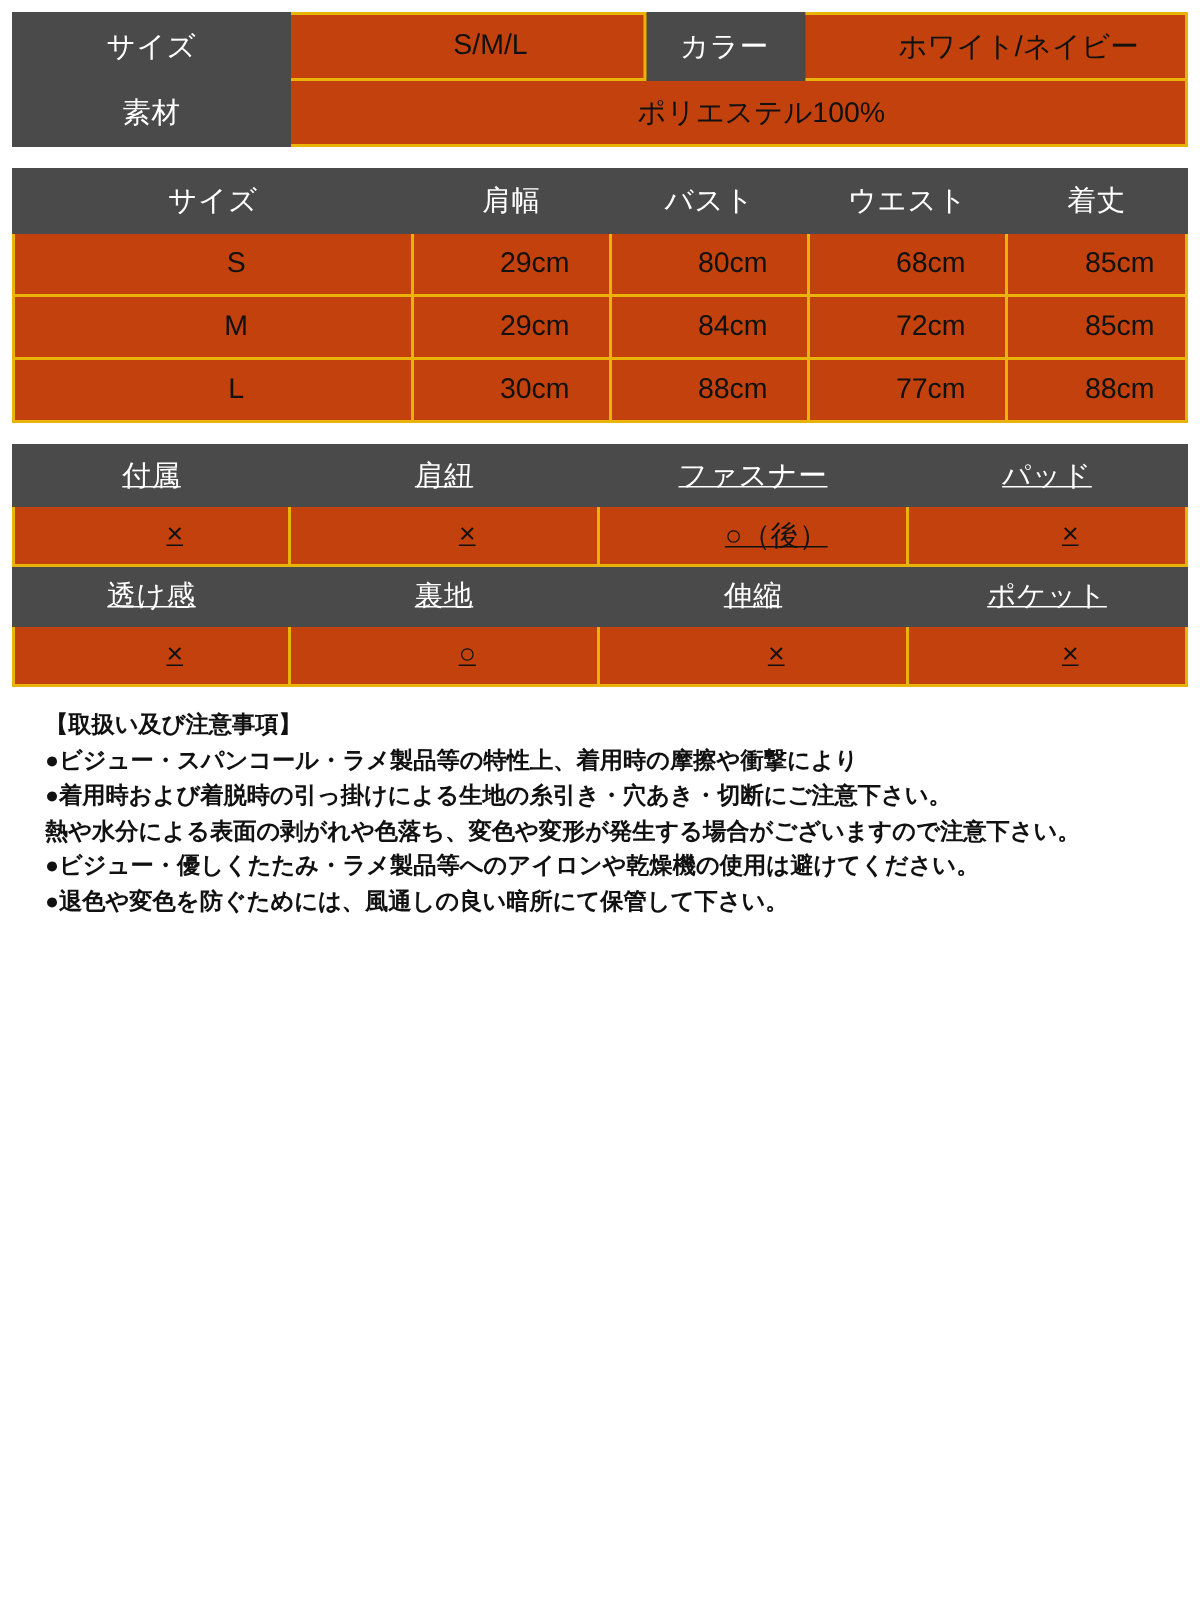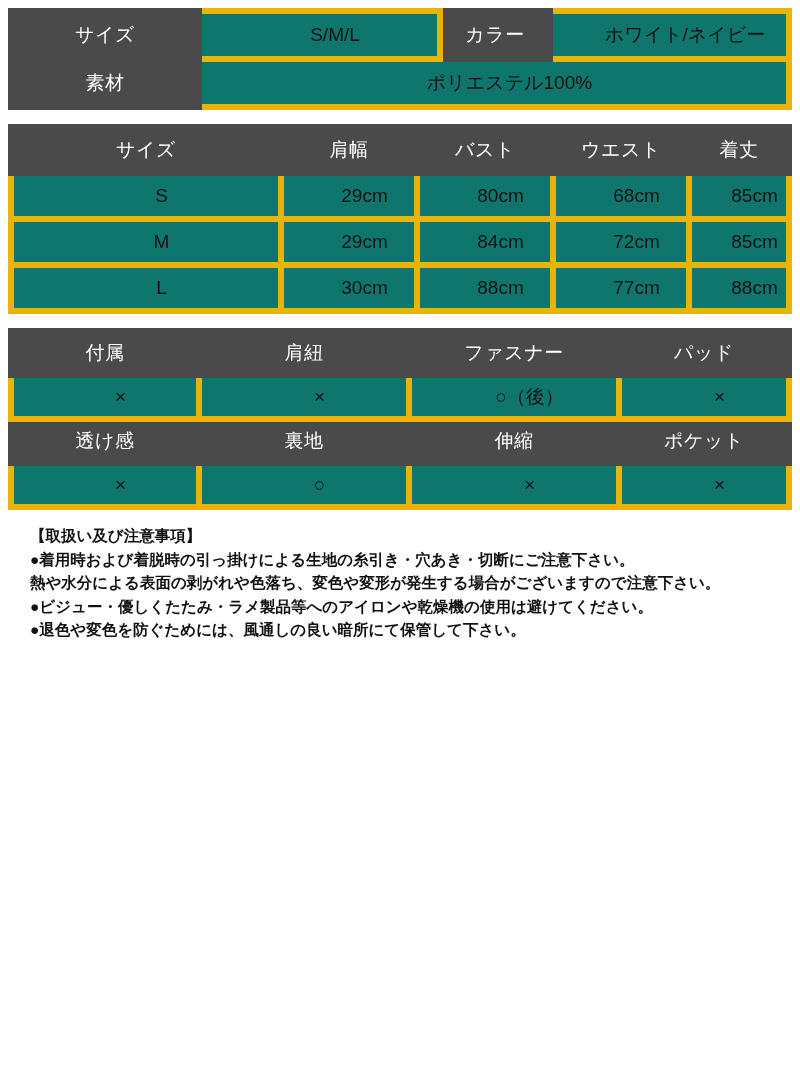--- a/index.html
+++ b/index.html
@@ -22,50 +22,50 @@
     padding: 8px 8px 0 8px;
   }
 
   table {
     border-collapse: collapse;
     table-layout: fixed;
     width: 784px;
     margin: 0 0 14px 0;
   }
   td, th {
-    border: 6px solid #eab308;
+    border: 2px solid #eab308;
     text-align: center;
     vertical-align: middle;
     font-weight: normal;
     font-size: 19px;
     color: #111111;
     padding: 0;
     height: 40px;
   }
   .hdr {
     background: #4a4a4a;
     color: #ffffff;
     font-size: 19px;
     letter-spacing: 0.5px;
     border-color: #4a4a4a;
   }
   .cell {
-    background: #0f766e;
+    background: #c2410c;
     padding-left: 31px;
   }
 
   
   #basic-table td { height: 42px; }
 
   
   #size-table td { height: 40px; }
   #size-table .hdr { height: 40px; }
 
   
-  #spec-table td { height: 38px; }
+  #spec-table td { height: 38px; text-decoration: underline; }
 
   .notes {
     margin-top: 4px;
     padding-left: 22px;
     font-size: 15.5px;
     line-height: 1.52;
     color: #111111;
     font-weight: bold;
   }
   .notes .line {
@@ -149,19 +149,20 @@
         <td class="cell">×</td>
         <td class="cell">○</td>
         <td class="cell">×</td>
         <td class="cell">×</td>
       </tr>
     </tbody>
   </table>
 
   <div class="notes">
     <div class="line">【取扱い及び注意事項】</div>
+    <div class="line">●ビジュー・スパンコール・ラメ製品等の特性上、着用時の摩擦や衝撃により</div>
     <div class="line">●着用時および着脱時の引っ掛けによる生地の糸引き・穴あき・切断にご注意下さい。</div>
     <div class="line">熱や水分による表面の剥がれや色落ち、変色や変形が発生する場合がございますので注意下さい。</div>
     <div class="line">●ビジュー・優しくたたみ・ラメ製品等へのアイロンや乾燥機の使用は避けてください。</div>
     <div class="line">●退色や変色を防ぐためには、風通しの良い暗所にて保管して下さい。</div>
   </div>
 
 </div>
 
 </body></html>

